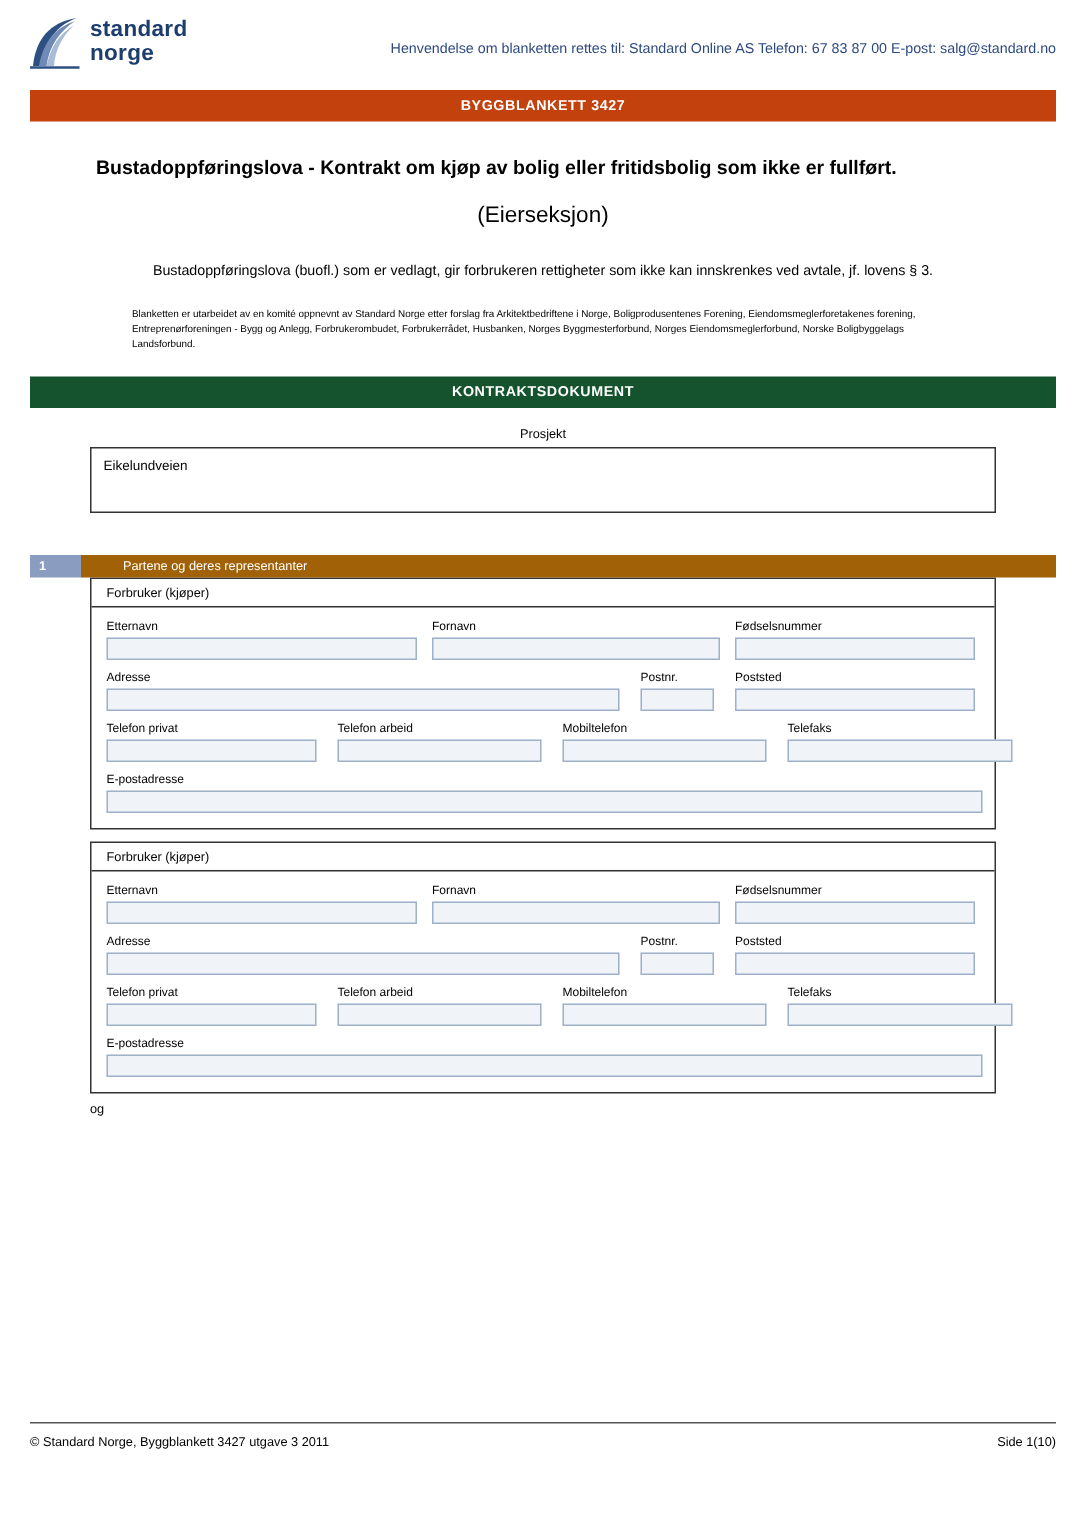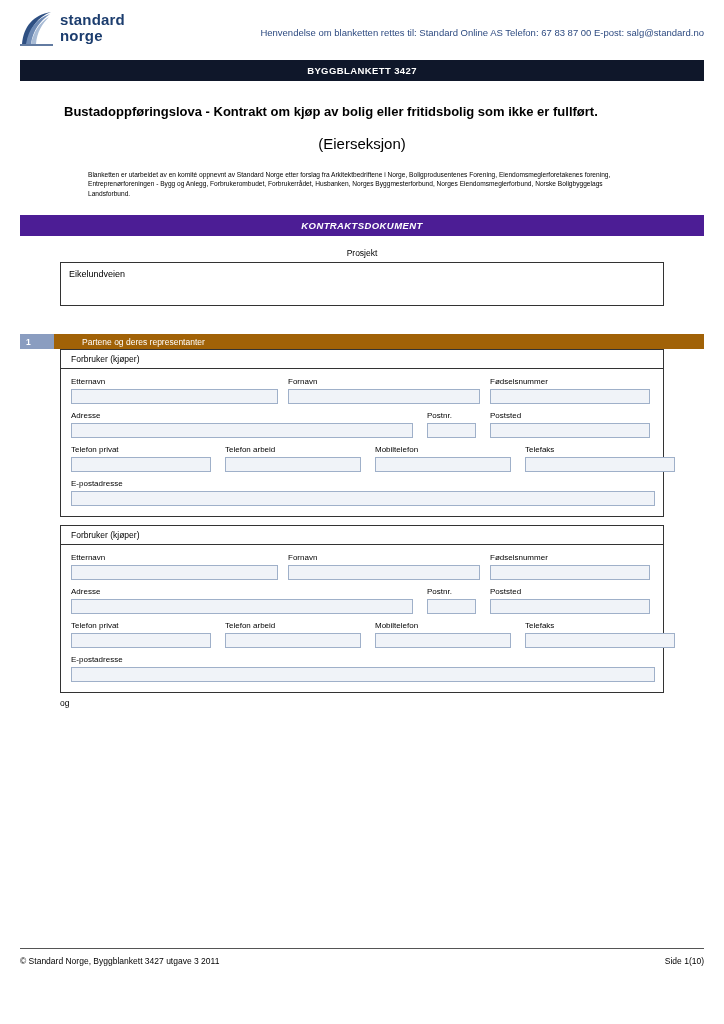--- a/index.html
+++ b/index.html
@@ -58,37 +58,36 @@
     position: absolute;
     right: 0;
     top: 27px;
     font-size: 9.5px;
     color: #2d4a80;
     white-space: nowrap;
   }
 
   
   .bar {
-    background: #0f172a;
+    background: #c2410c;
     color: #ffffff;
     font-size: 9.5px;
     font-weight: bold;
     text-align: center;
     letter-spacing: .4px;
     padding: 5px 0 5px 0;
   }
   .bar-light {
-    background: #4c1d95;
+    background: #14532d;
     color: #ffffff;
     font-size: 9.5px;
     font-weight: bold;
     text-align: center;
     letter-spacing: .4px;
     padding: 5px 0;
-    font-style: italic;
   }
 
   
   .doc-title {
     font-size: 13px;
     font-weight: bold;
     line-height: 1.35;
     margin: 22px 44px 0 44px;
   }
   .doc-subtitle {
@@ -244,20 +243,21 @@
       </div>
     </div>
     <div class="header-contact">Henvendelse om blanketten rettes til: Standard Online AS   Telefon:  67 83 87 00  E-post: salg@standard.no</div>
   </div>
 
   <div class="bar">BYGGBLANKETT 3427</div>
 
   <div class="doc-title">Bustadoppføringslova - Kontrakt om kjøp av bolig eller fritidsbolig som ikke er fullført.</div>
   <div class="doc-subtitle">(Eierseksjon)</div>
 
+  <div class="lead">Bustadoppføringslova (buofl.) som er vedlagt, gir forbrukeren rettigheter som ikke kan innskrenkes ved avtale, jf. lovens § 3.</div>
   <div class="fineprint">Blanketten er utarbeidet av en komité oppnevnt av Standard Norge etter forslag fra Arkitektbedriftene i Norge, Boligprodusentenes Forening, Eiendomsmeglerforetakenes forening, Entreprenørforeningen - Bygg og Anlegg, Forbrukerombudet, Forbrukerrådet, Husbanken, Norges Byggmesterforbund, Norges Eiendomsmeglerforbund, Norske Boligbyggelags Landsforbund.</div>
 
   <div class="spacer-16"></div>
 
   <div class="bar-light">KONTRAKTSDOKUMENT</div>
 
   <div class="center-label">Prosjekt</div>
   <div class="project-box" placeholder="">Eikelundveien</div>
 
   <div class="section-row">

